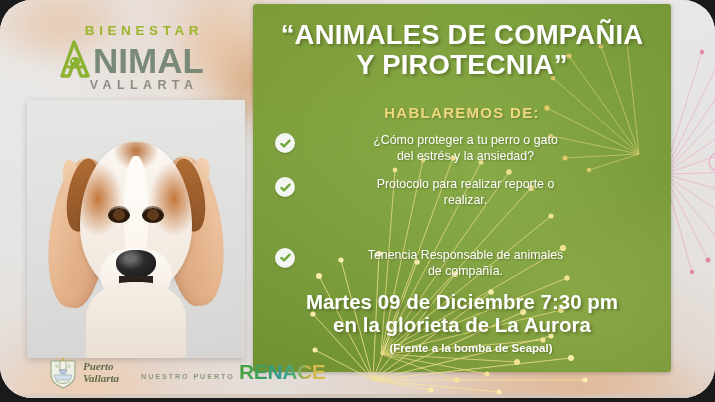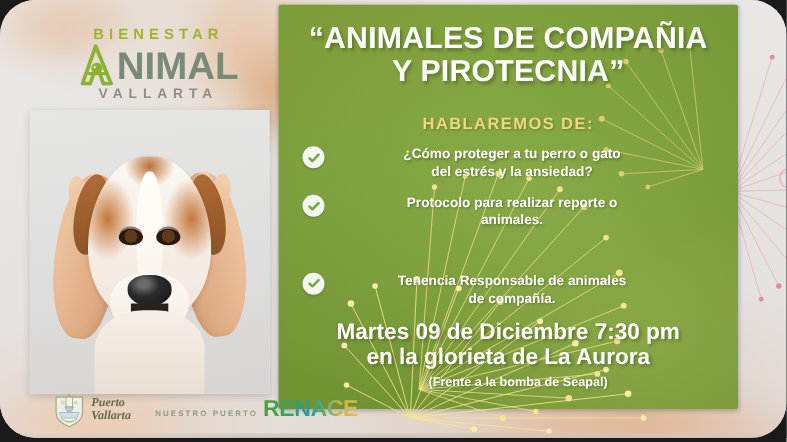--- a/index.html
+++ b/index.html
@@ -105,21 +105,21 @@
           width:34px; height:26px; border-radius:0 0 50% 50%;
           background:linear-gradient(180deg,#2a2320,#1a1513); }
   .neck{ position:absolute; left:50%; top:158px; transform:translateX(-50%);
          width:100px; height:80px; border-radius:44% 44% 10% 10%;
          background:linear-gradient(180deg,#f6efe6,#e9ded2); }
 
   
   .brand{ position:absolute; left:58px; top:24px; width:172px; text-align:center; }
   .brand-top{ font-size:13.5px; font-weight:700; letter-spacing:4.6px; color:#9cb52e;
               line-height:1; }
-  .brand-mid{ display:flex; align-items:flex-end; justify-content:center; gap:1px;
+  .brand-mid{ display:flex; align-items:flex-end; justify-content:flex-start; gap:1px;
               margin-top:2px; }
   .brand-a{ position:relative; width:34px; height:38px; }
   .brand-a svg{ display:block; }
   .brand-mid-text{ font-size:35px; font-weight:700; letter-spacing:0px; color:#7a8a78;
                    line-height:.92; }
   .brand-bot{ font-size:12.5px; font-weight:700; letter-spacing:5.4px; color:#8d8d86;
               margin-top:1px; line-height:1; }
 
   
   .title{
@@ -136,21 +136,21 @@
     font-size:15px; font-weight:700; letter-spacing:1.3px;
     text-shadow:1px 1px 2px rgba(60,70,25,.4);
   }
   .bullets{ position:absolute; left:275px; top:132px; width:374px; }
   .bullet{ display:flex; align-items:flex-start; gap:9px; margin-bottom:12px; }
   .bullet:last-child{ margin-bottom:0;margin-top:38px; }
   .check{ flex:0 0 auto; width:20px; height:20px; border-radius:50%;
           background:#f4f6f1; display:flex; align-items:center; justify-content:center;
           box-shadow:0 1px 2px rgba(40,50,20,.28); margin-top:1px; }
   .check svg{ display:block; }
-  .btext{ color:#ffffff; font-size:12.4px; font-weight:700; line-height:1.3;
+  .btext{ color:#ffffff; font-size:12.4px; font-weight:400; line-height:1.3;
           text-align:center; flex:1 1 auto; padding-right:22px;
           text-shadow:1px 1px 2px rgba(50,60,22,.42); }
   .when{
     position:absolute; left:253px; top:290px; width:418px; text-align:center;
     color:#fff; font-size:20.5px; font-weight:700; line-height:1.14;
     text-shadow:2px 2px 3px rgba(55,65,22,.45);
   }
   .where-note{
     position:absolute; left:253px; top:342px; width:418px; text-align:center;
     color:#fff; font-size:11.5px; font-weight:700;
@@ -394,21 +394,21 @@
       </span>
     </div>
     <div class="bullet">
       <span class="check">
         <svg width="13" height="13" viewBox="0 0 13 13">
             <path d="M2.4 6.9 L5 9.4 L10.6 3.6" fill="none" stroke="#6fa83c" stroke-width="2.3" stroke-linecap="round" stroke-linejoin="round"></path>
           </svg>
       </span>
       <span class="btext">
         <span>Protocolo para realizar reporte o</span><br>
-        <span>animales.</span>
+        <span>realizar.</span>
       </span>
     </div>
     <div class="bullet">
       <span class="check">
         <svg width="13" height="13" viewBox="0 0 13 13">
             <path d="M2.4 6.9 L5 9.4 L10.6 3.6" fill="none" stroke="#6fa83c" stroke-width="2.3" stroke-linecap="round" stroke-linejoin="round"></path>
           </svg>
       </span>
       <span class="btext">
         <span>Tenencia Responsable de animales</span><br>

